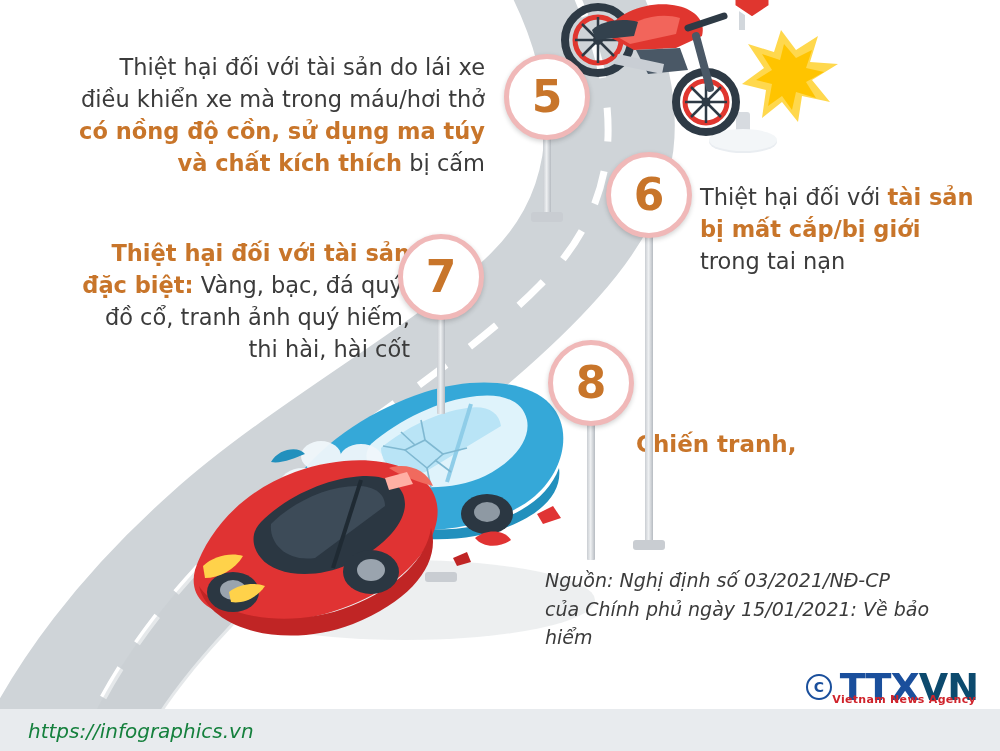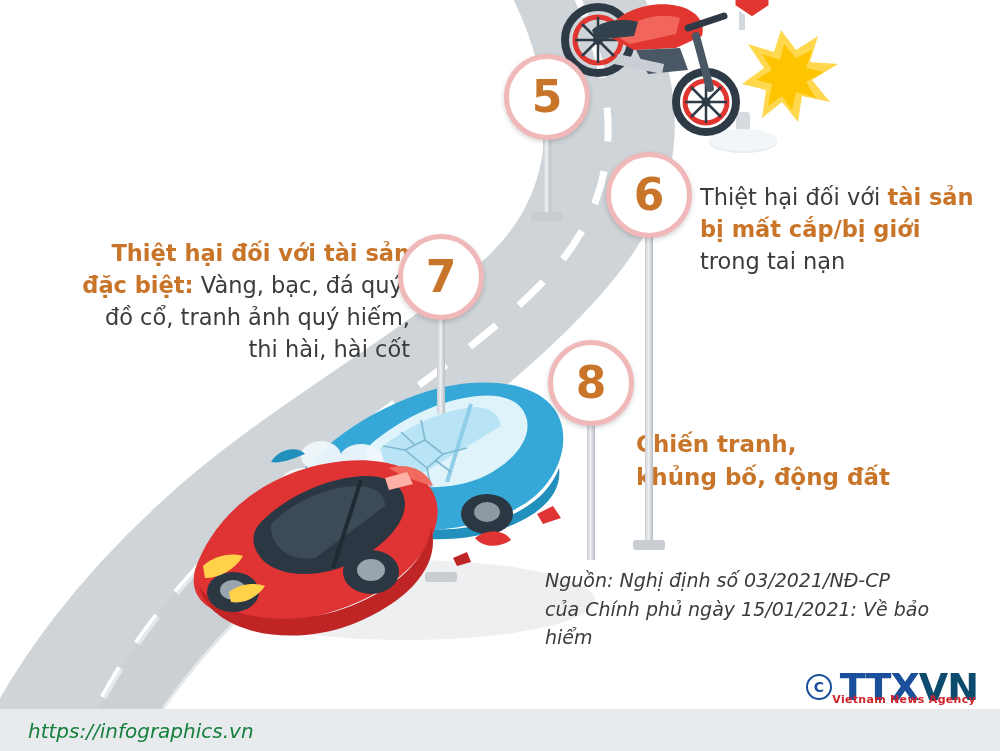--- a/index.html
+++ b/index.html
@@ -328,37 +328,42 @@
 
       <path d="M214 168 C 232 162, 252 170, 258 186 C 244 182, 226 176, 214 168 Z" fill="#f06a5e"></path>
       <path d="M210 178 L 232 172 L 238 184 L 214 190 Z" fill="#ffb0a4"></path>
 
       <path d="M300 238 C 312 228, 330 230, 336 240 C 324 248, 308 248, 300 238 Z" fill="#e03333"></path>
       <path d="M362 214 L 378 206 L 386 218 L 368 224 Z" fill="#e03333"></path>
       <path d="M278 258 L 292 252 L 296 262 L 282 266 Z" fill="#c02525"></path>
     </g>
   </svg>
 
+  <div class="text-block tb-1">
+    <div><span class="plain">Thiệt hại đối với tài sản do lái xe</span></div>
+    <div><span class="plain">điều khiển xe mà trong máu/hơi thở</span></div>
+    <div><span class="hl">có nồng độ cồn, sử dụng ma túy</span></div>
+    <div><span class="hl">và chất kích thích</span><span class="plain"> bị cấm</span></div>
+  </div>
 
   <div class="text-block tb-2">
     <div><span class="plain">Thiệt hại đối với </span><span class="hl">tài sản</span></div>
     <div><span class="hl">bị mất cắp/bị giới</span></div>
     <div><span class="plain">trong tai nạn</span></div>
   </div>
 
   <div class="text-block tb-3">
     <div><span class="hl">Thiệt hại đối với tài sản</span></div>
     <div><span class="hl">đặc biệt:</span><span class="plain"> Vàng, bạc, đá quý,</span></div>
     <div><span class="plain">đồ cổ, tranh ảnh quý hiếm,</span></div>
     <div><span class="plain">thi hài, hài cốt</span></div>
   </div>
 
   <div class="text-block tb-4">
     <div><span class="hl">Chiến tranh,</span></div>
-    <div><span class="hl">khủng bố, động đất</span></div>
   </div>
 
   <div class="sign" id="sign-5">
     <div class="pole"></div>
     <div class="base"></div>
     <div class="disc">
       <span>5</span>
     </div>
   </div>
 

